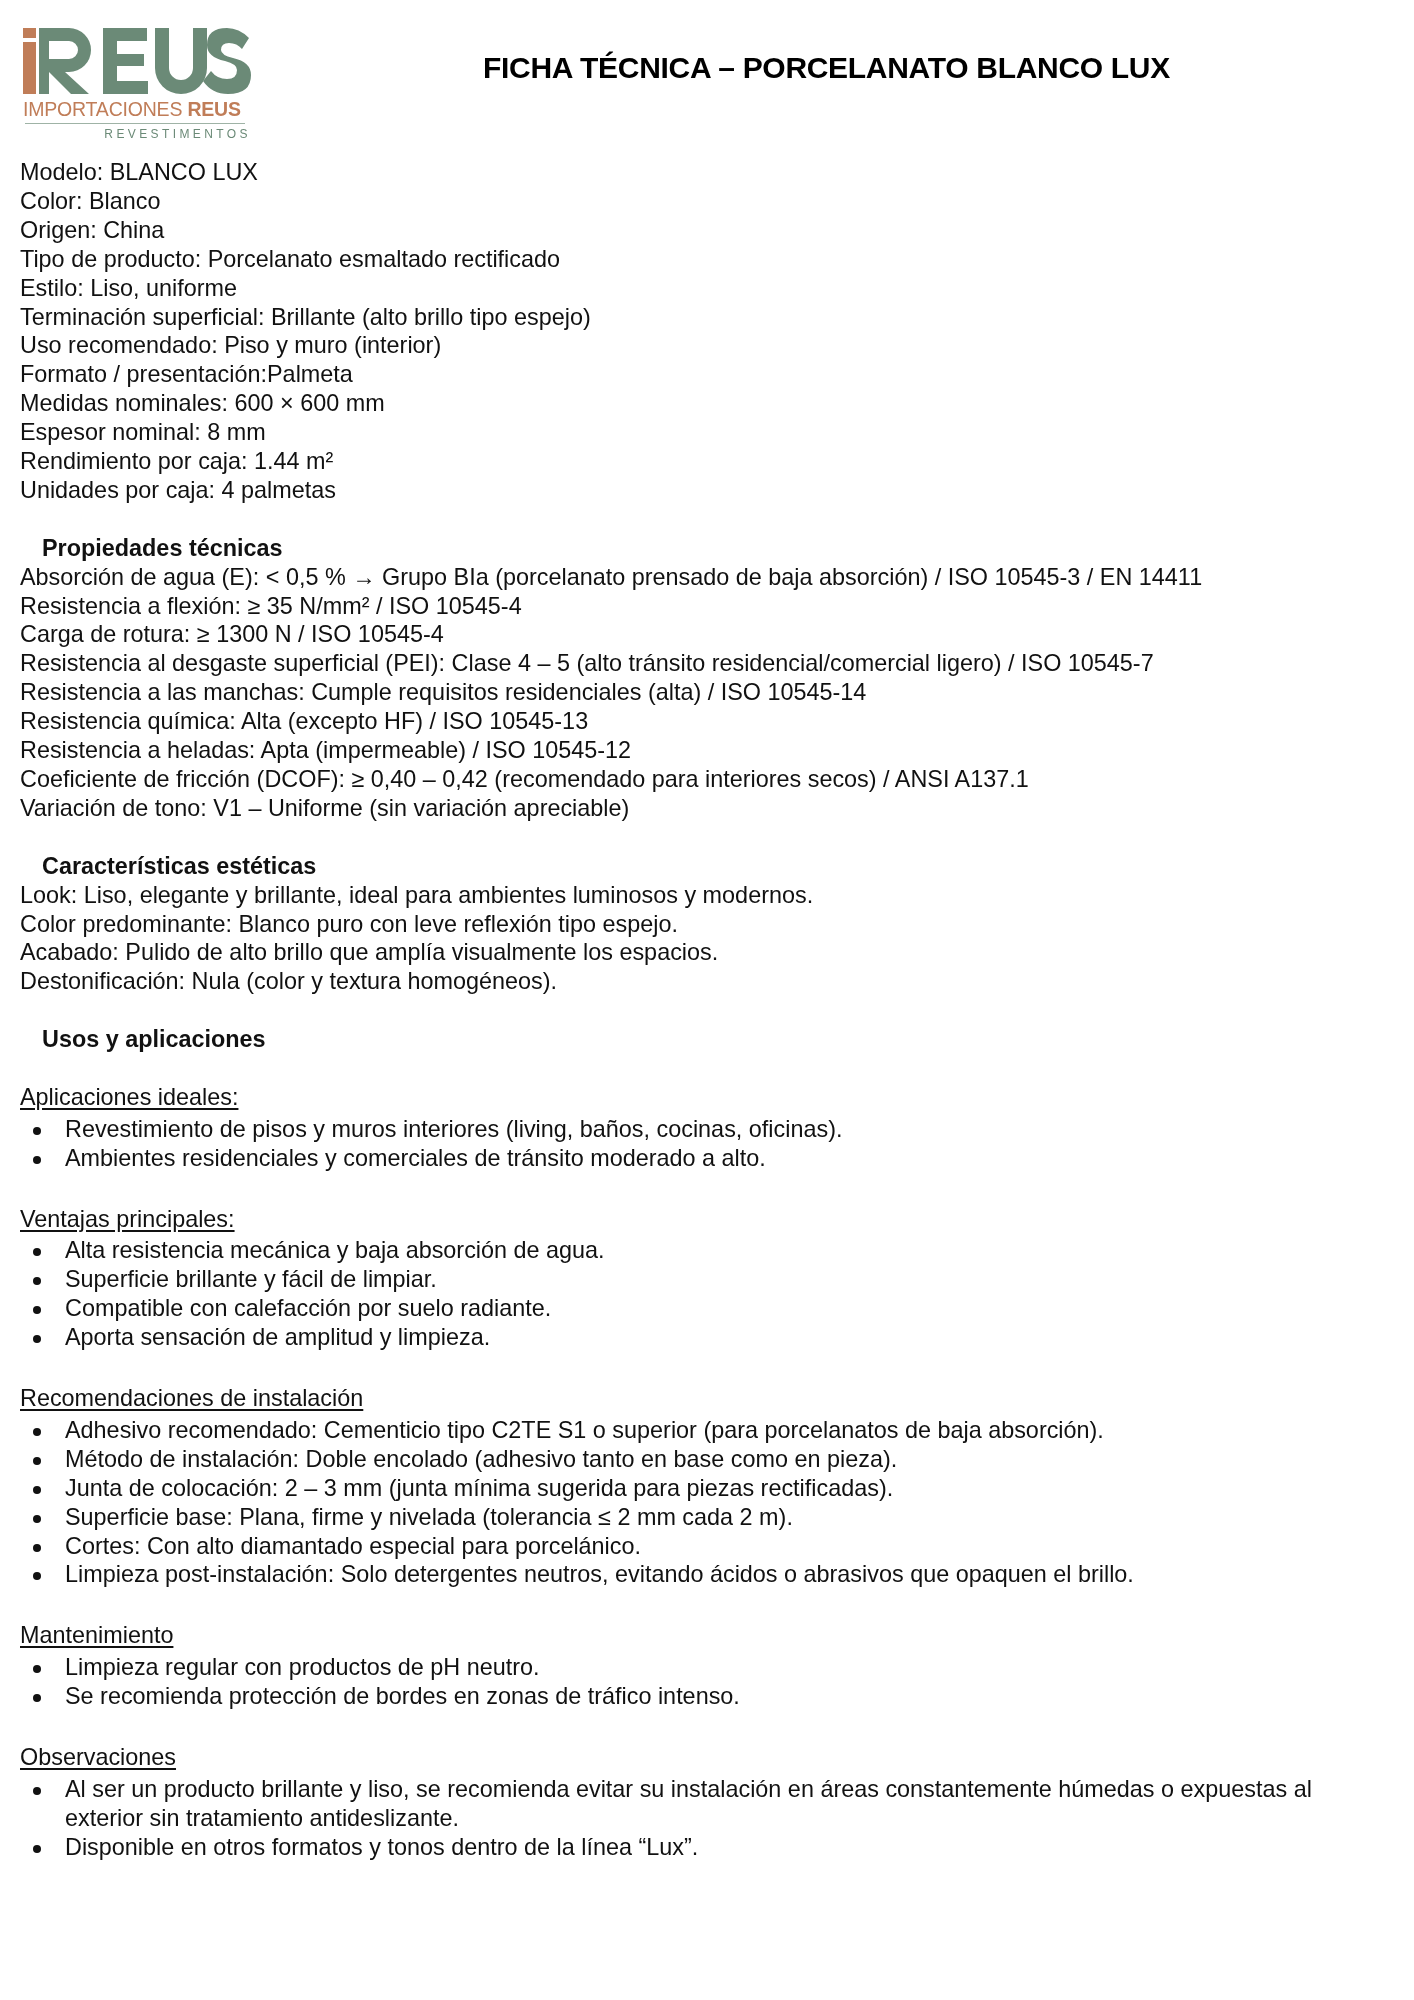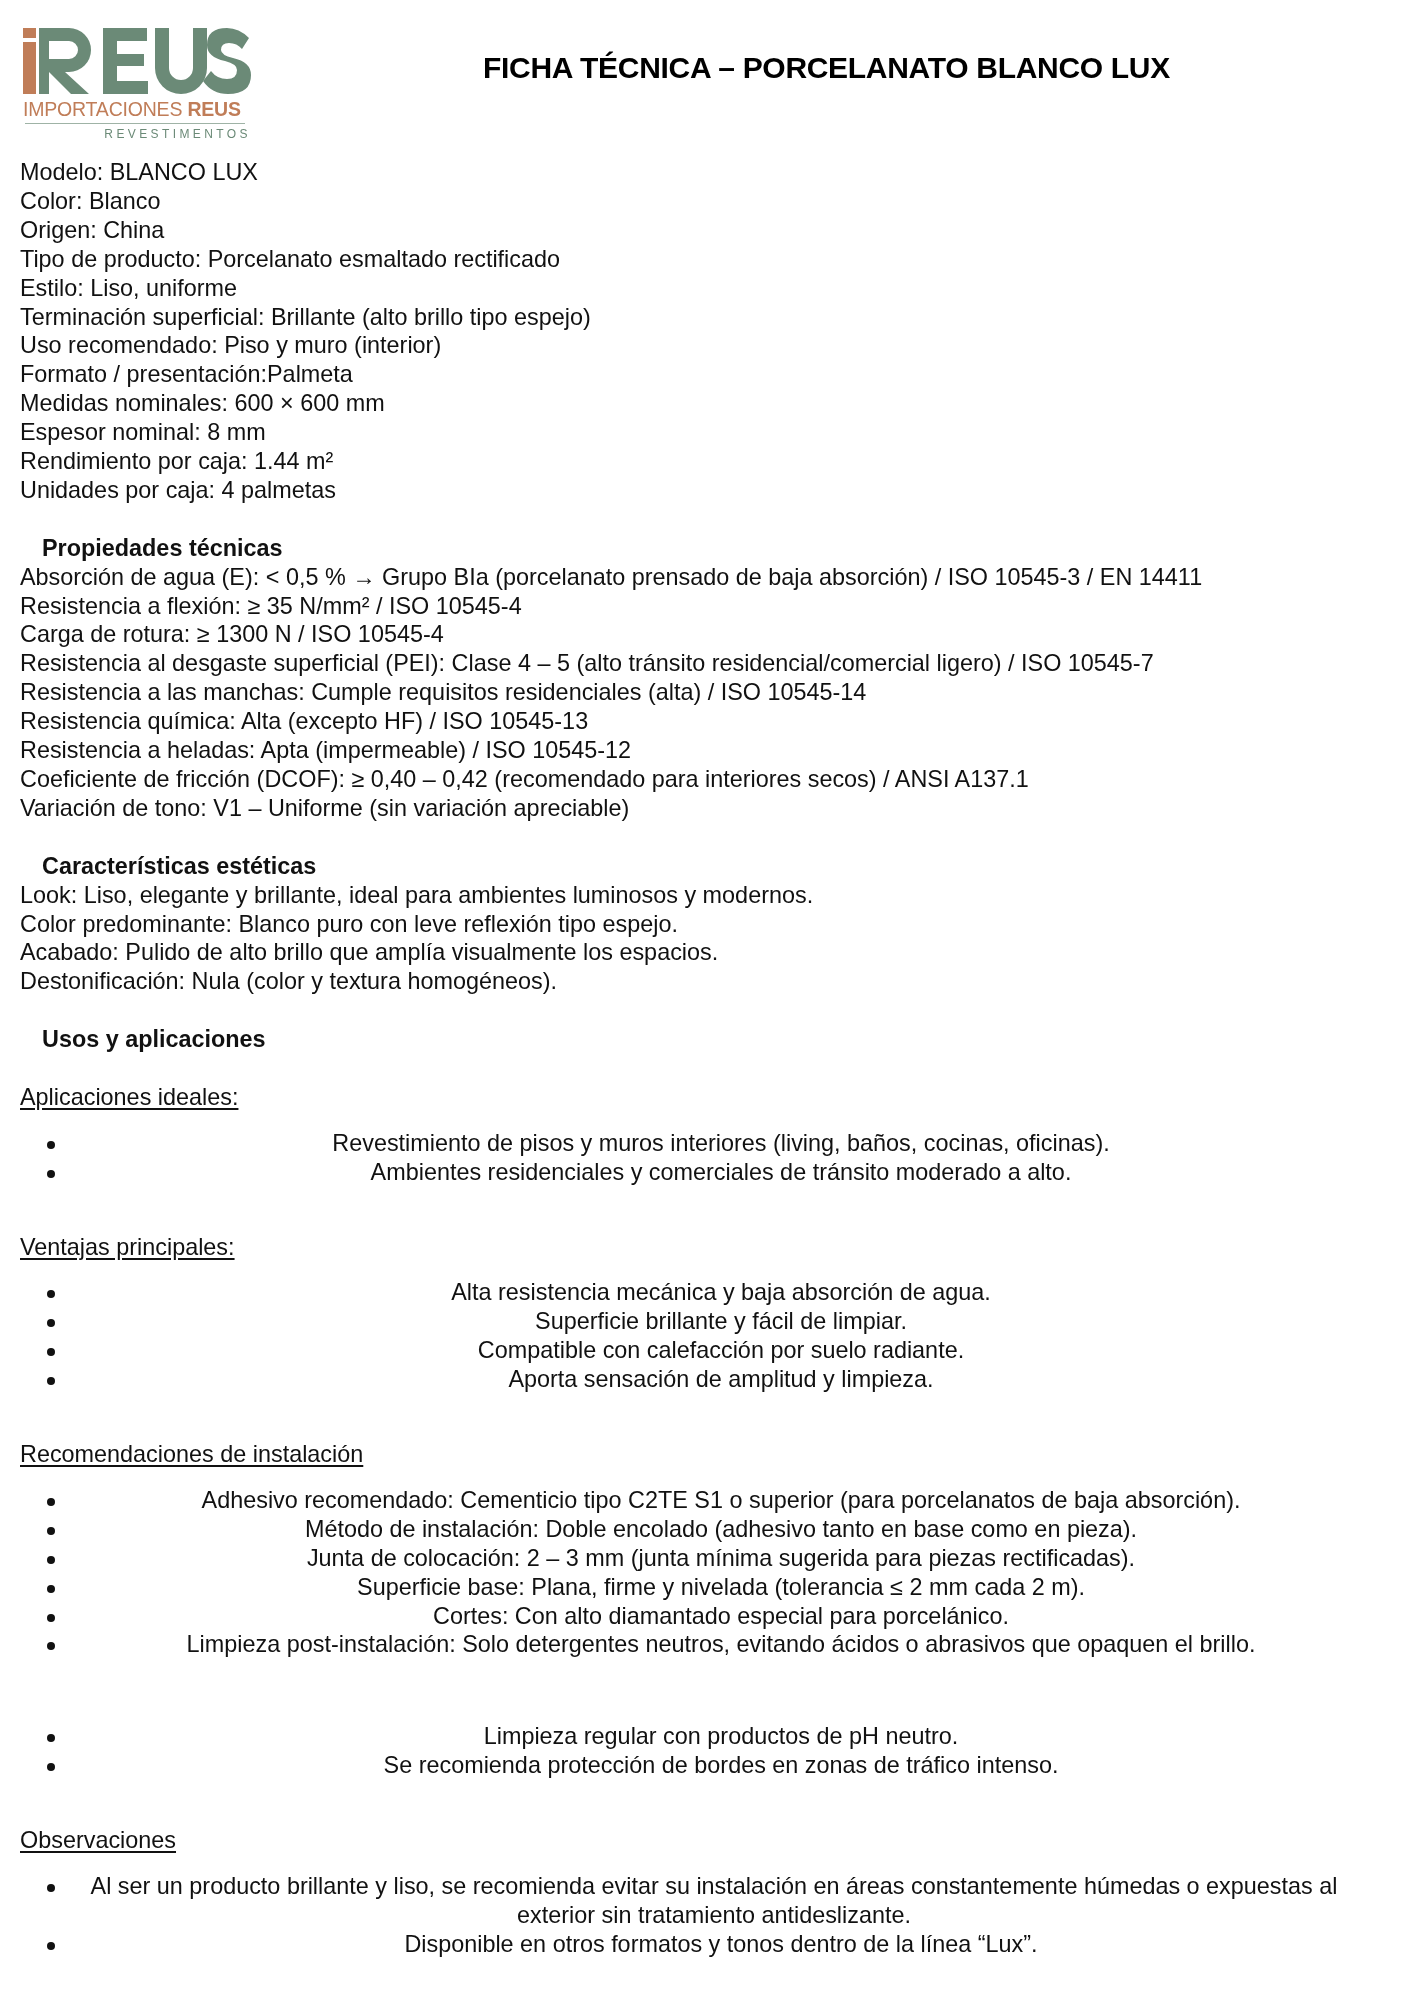--- a/index.html
+++ b/index.html
@@ -39,21 +39,21 @@
     
     .content {
       position: absolute; left: 20px; top: 158px; width: 1360px;
       font-family: "Liberation Sans", sans-serif;
       font-size: 23.4px; line-height: 28.9px; color: #111;
     }
     .line { display: block; white-space: nowrap; margin: 0; }
     .gap { height: 28.9px; }
     .heading { font-weight: bold; display: block; margin-left: 22px; }
     .subhead { text-decoration: underline; text-underline-offset: 3px; display: block; }
-    ul.bullets { list-style: none; margin: 17px; padding: 0; text-align: center; }
+    ul.bullets { list-style: none; margin: 3px; padding: 0; }
     ul.bullets li { position: relative; padding-left: 42px; }
     ul.bullets li::before {
       content: ""; position: absolute; left: 10px; top: 12px; width: 8px; height: 8px;
       border-radius: 50%; background: #111;
     }
     .wrap { white-space: normal; width: 1270px; }
   </style>
 </head>
 <body>
 
@@ -148,20 +148,21 @@
       <ul class="bullets">
         <li class="line">Adhesivo recomendado: Cementicio tipo C2TE S1 o superior (para porcelanatos de baja absorción).</li>
         <li class="line">Método de instalación: Doble encolado (adhesivo tanto en base como en pieza).</li>
         <li class="line">Junta de colocación: 2 – 3 mm (junta mínima sugerida para piezas rectificadas).</li>
         <li class="line">Superficie base: Plana, firme y nivelada (tolerancia ≤ 2 mm cada 2 m).</li>
         <li class="line">Cortes: Con alto diamantado especial para porcelánico.</li>
         <li class="line">Limpieza post-instalación: Solo detergentes neutros, evitando ácidos o abrasivos que opaquen el brillo.</li>
       </ul>
       <div class="gap"></div>
 
+      <span class="subhead">Mantenimiento</span>
       <ul class="bullets">
         <li class="line">Limpieza regular con productos de pH neutro.</li>
         <li class="line">Se recomienda protección de bordes en zonas de tráfico intenso.</li>
       </ul>
       <div class="gap"></div>
 
       <span class="subhead">Observaciones</span>
       <ul class="bullets">
         <li class="line wrap">Al ser un producto brillante y liso, se recomienda evitar su instalación en áreas constantemente húmedas o expuestas al exterior sin tratamiento antideslizante.</li>
         <li class="line">Disponible en otros formatos y tonos dentro de la línea “Lux”.</li>

